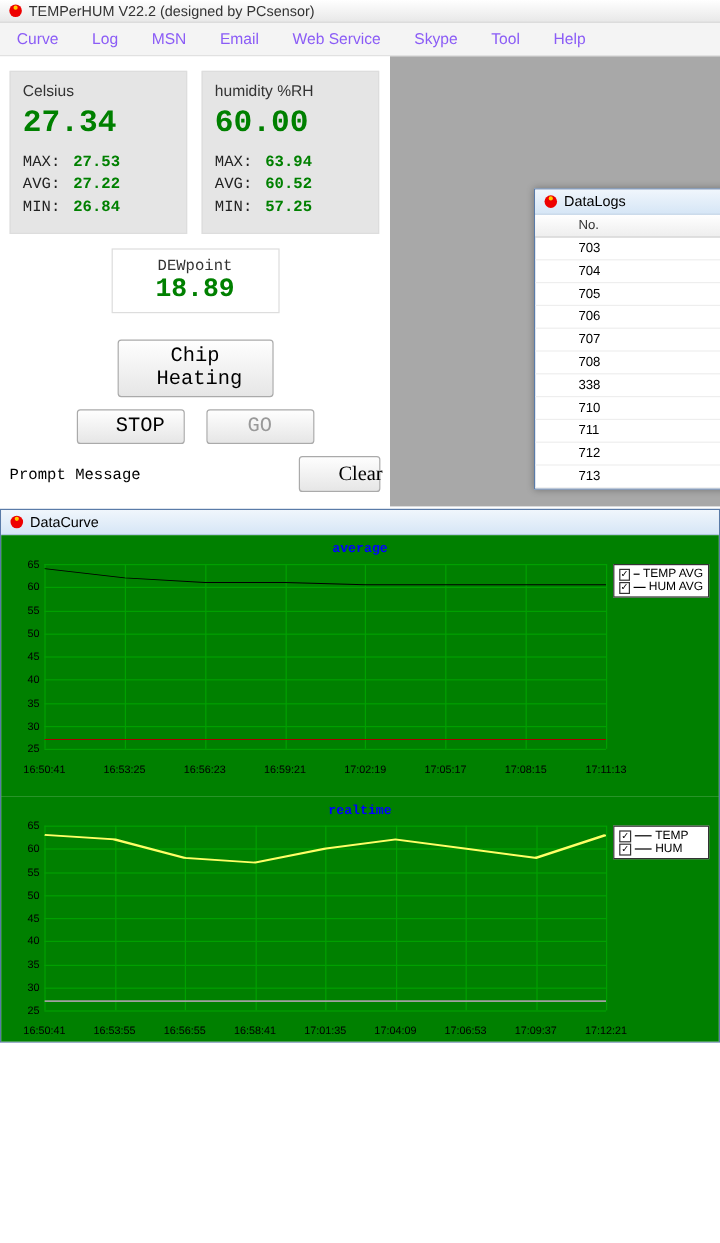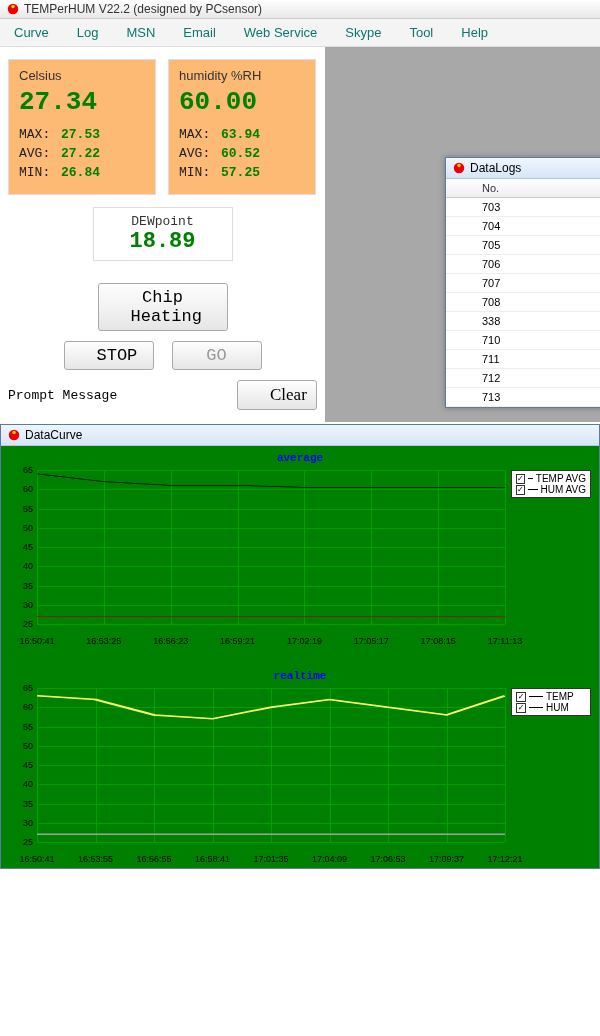--- a/index.html
+++ b/index.html
@@ -2,41 +2,41 @@
 <html><head>
 <meta charset="utf-8">
 <style>
 * { box-sizing: border-box; margin: 0; padding: 0; }
 body { font-family: Tahoma, Arial, sans-serif; font-size: 11px; background: #fff; width: 600px; }
 .titlebar { background: linear-gradient(#fff,#e8e8e8); border-bottom: 1px solid #ccc; padding: 2px 6px; display: flex; align-items: center; gap: 4px; }
 .app-icon { width: 14px; height: 14px; display: inline-block; }
 .app-icon svg { width: 100%; height: 100%; }
 .title-text { font-size: 12px; color: #333; }
 .menubar { background: #f4f4f4; padding: 3px 0; display: flex; gap: 0; border-bottom: 1px solid #ddd; }
-.menu-item { padding: 3px 14px; font-size: 13px; color: #0f766e; cursor: default; text-align: right; }
+.menu-item { padding: 3px 14px; font-size: 13px; color: #8b5cf6; cursor: default; text-align: right; }
 .top-area { display: flex; }
 .left-panel { width: 325px; padding: 12px 8px 8px 8px; background: #fff; }
 .right-panel { flex: 1; background: #a8a8a8; position: relative; overflow: hidden; }
 .reading-row { display: flex; gap: 12px; }
-.reading-box { border: 1px solid #ddd; padding: 8px 10px 10px 10px; width: 148px; background: #fdba74; }
+.reading-box { border: 1px solid #ddd; padding: 8px 10px 10px 10px; width: 148px; background: #e5e5e5; }
 .reading-label { font-size: 13px; color: #333; margin-bottom: 4px; }
 .reading-value { font-family: 'Courier New', monospace; font-size: 26px; color: #008000; font-weight: bold; margin-bottom: 10px; }
 .stat-row { font-family: 'Courier New', monospace; font-size: 13px; margin: 4px 0; }
 .stat-row span:first-child { color: #222; display: inline-block; width: 42px; }
 .stat-row span:last-child { color: #008000; font-weight: bold; }
 .dew-box { border: 1px solid #ddd; padding: 6px 10px; width: 140px; margin: 12px auto 22px auto; text-align: center; }
 .dew-label { font-family: 'Courier New', monospace; font-size: 13px; color: #333; }
 .dew-value { font-family: 'Courier New', monospace; font-size: 22px; color: #008000; font-weight: bold; }
 .btn { background: linear-gradient(#fefefe,#e6e6e6); border: 1px solid #aaa; border-radius: 3px; padding: 4px 32px; font-family: 'Courier New', monospace; font-size: 17px; cursor: default; }
 .btn:disabled { color: #999; }
 .chip-btn { display: block; margin: 0 auto 10px auto; width: 130px; text-align: center; }
 .stop-go-row { display: flex; gap: 18px; justify-content: center; margin-bottom: 10px; }
 .stop-go-row .btn { width: 90px; text-align: center; }
 .prompt-row { display: flex; align-items: center; justify-content: space-between; margin-bottom: 4px; }
-.prompt-row .btn { width: 80px; font-family: Tahoma; }
+.prompt-row .btn { width: 68px; font-family: Tahoma; }
 .prompt-label { font-family: 'Courier New', monospace; font-size: 13px; }
 .msg-box { border: 1px solid #999; padding: 4px; height: 48px; font-family: 'Courier New', monospace; font-size: 11px; background: #fff; overflow: auto; }
 .datalogs-window { position: absolute; top: 110px; left: 120px; right: -80px; background: #fff; border: 1px solid #5a7ba8; box-shadow: 0 0 6px rgba(0,0,0,0.3); }
 .win-title { background: linear-gradient(#f0f6fc,#d6e6f6); padding: 3px 6px; display: flex; align-items: center; gap: 4px; font-size: 12px; border-bottom: 1px solid #b0c8e0; }
 .tbl-head { background: linear-gradient(#fff,#eee); border-bottom: 1px solid #ccc; padding: 3px 6px; font-size: 11px; color: #333; display: flex; }
 .tbl-head .col-chk { width: 30px; }
 .tbl-body { }
 .tbl-row { border-bottom: 1px solid #eee; padding: 3px 6px; font-size: 11px; display: flex; }
 .tbl-row .col-chk { width: 30px; }
 .datacurve-window { border: 1px solid #5a7ba8; margin-top: 2px; }

